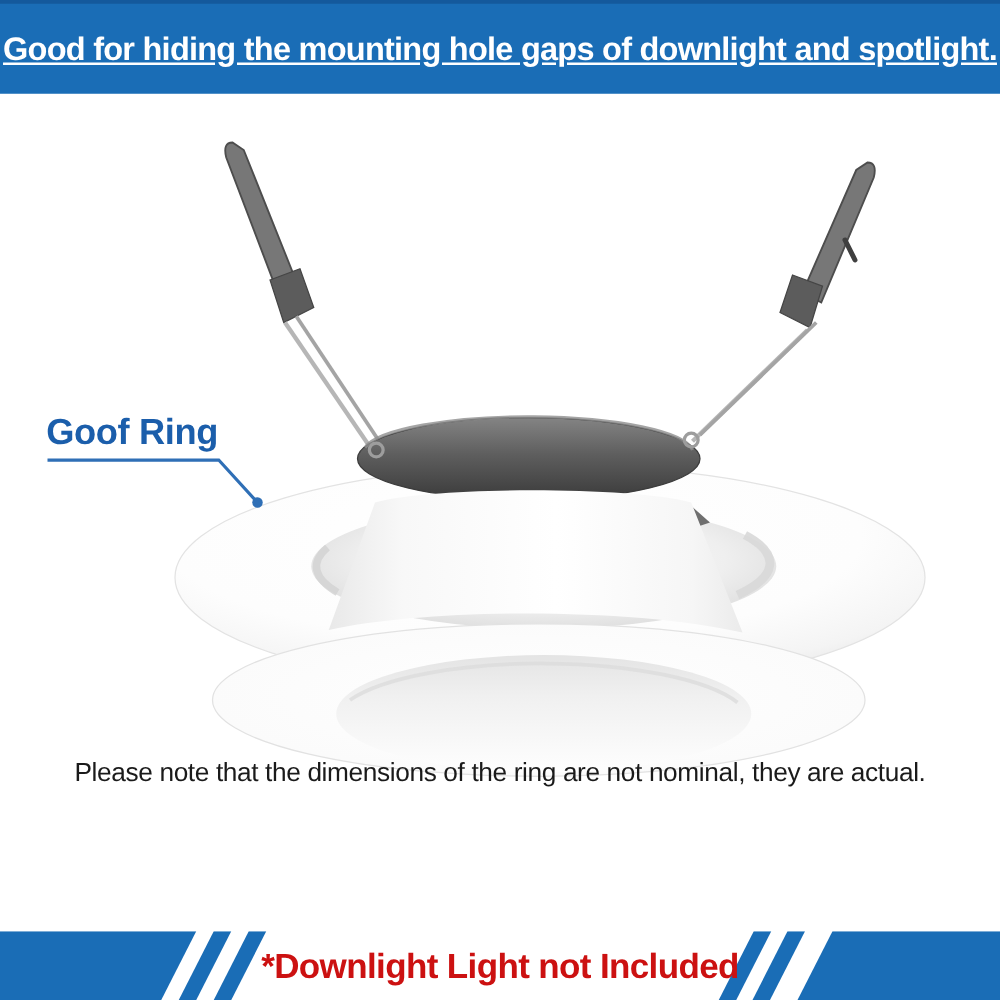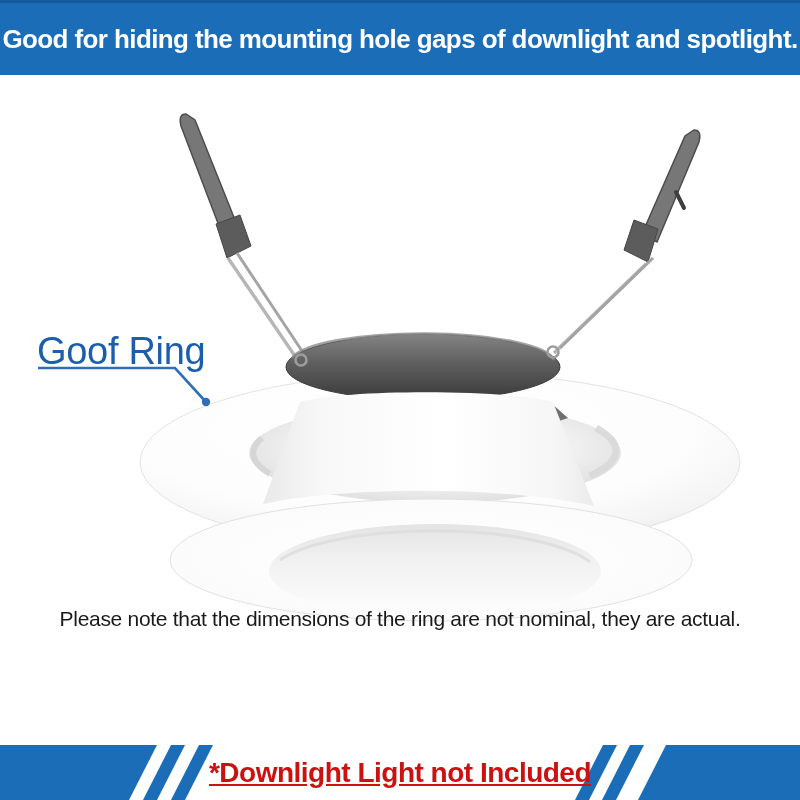--- a/index.html
+++ b/index.html
@@ -17,43 +17,43 @@
   .top-banner{
     position:absolute;left:0;top:0;width:800px;height:75px;
     background:var(--banner-blue);
     border-top:3px solid #14599c;
     box-sizing:border-box;
     display:flex;align-items:center;justify-content:center;
   }
   .top-banner span{
     color:#ffffff;font-weight:bold;font-size:26px;letter-spacing:-0.6px;
     white-space:nowrap;
+    text-decoration:underline;
   }
   
   .figure-svg{position:absolute;left:0;top:90px;width:800px;height:570px;}
   .goof-ring-label{
     position:absolute;left:37px;top:330px;
-    color:var(--label-blue);font-weight:normal;font-size:38px;letter-spacing:-0.3px;
+    color:var(--label-blue);font-weight:bold;font-size:29px;letter-spacing:-0.3px;
   }
   
   .note-text{
     position:absolute;left:0;top:607px;width:800px;text-align:center;
     color:var(--note-color);font-size:21px;letter-spacing:-0.3px;
   }
   
   .bottom-banner{
     position:absolute;left:0;top:745px;width:800px;height:55px;background:#ffffff;
   }
   .bottom-banner svg{position:absolute;left:0;top:0;}
   .disclaimer-text{
     position:absolute;left:0;top:0;width:800px;height:55px;
     display:flex;align-items:center;justify-content:center;
     color:var(--red);font-weight:bold;font-size:28px;letter-spacing:-0.5px;
     white-space:nowrap;
-    text-decoration:underline;
   }
 </style>
 </head>
 <body>
 
 <div class="top-banner">
   <span>Good for hiding the mounting hole gaps of downlight and spotlight.</span>
 </div>
 
 <svg class="figure-svg" viewBox="0 0 800 570" xmlns="http://www.w3.org/2000/svg">

